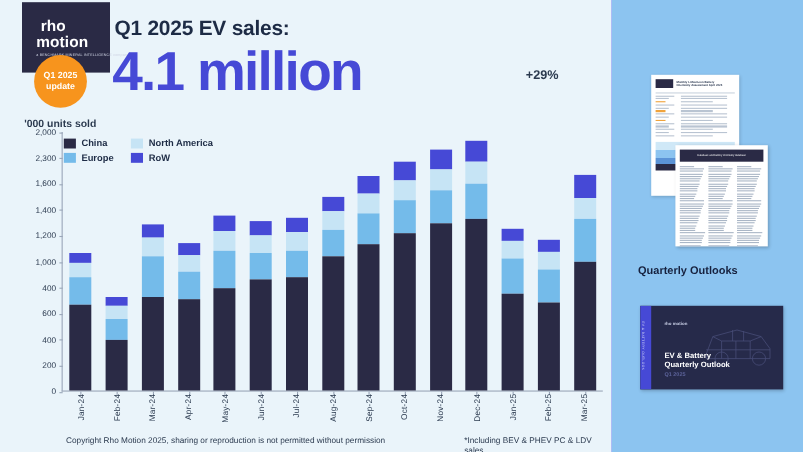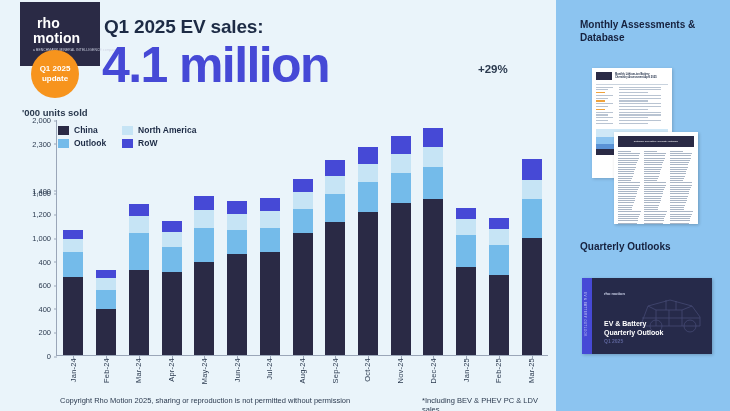--- a/index.html
+++ b/index.html
@@ -362,21 +362,21 @@
       <div id="plot">
         <div id="yticks">
             <div class="ytick" style="top: 236px;">0</div>
             <div class="ytick" style="top: 212.4px;">200</div>
             <div class="ytick" style="top: 188.8px;">400</div>
             <div class="ytick" style="top: 165.2px;">600</div>
             <div class="ytick" style="top: 141.6px;">400</div>
             <div class="ytick" style="top: 118px;">1,000</div>
             <div class="ytick" style="top: 94.4px;">1,200</div>
             <div class="ytick" style="top: 70.8px;">1,400</div>
-            <div class="ytick" style="top: 47.2px; margin-top: 26px;">1,600</div>
+            <div class="ytick" style="top: 47.2px;">1,600</div>
             <div class="ytick" style="top: 23.6px;">2,300</div>
             <div class="ytick" style="top: 0px;">2,000</div>
           </div>
         <div id="bars">
             <div class="barcol">
               <div class="bar">
                 <div class="seg" style="background: rgb(42, 42, 69); height: 77.88px;"></div>
                 <div class="seg" style="background: rgb(116, 187, 234); height: 25.37px;"></div>
                 <div class="seg" style="background: rgb(198, 228, 245); height: 12.39px;"></div>
                 <div class="seg" style="background: rgb(70, 73, 214); height: 9.44px;"></div>
@@ -532,35 +532,34 @@
         <div class="leg-item">
           <span class="leg-swatch" style="background: rgb(42, 42, 69);"></span>
           <span class="leg-label">China</span>
         </div>
         <div class="leg-item">
           <span class="leg-swatch" style="background: rgb(198, 228, 245);"></span>
           <span class="leg-label">North America</span>
         </div>
         <div class="leg-item">
           <span class="leg-swatch" style="background: rgb(116, 187, 234);"></span>
-          <span class="leg-label">Outlook</span>
+          <span class="leg-label">Europe</span>
         </div>
         <div class="leg-item">
           <span class="leg-swatch" style="background: rgb(70, 73, 214);"></span>
           <span class="leg-label">RoW</span>
         </div>
       </div>
 
     <div id="copyright">Copyright Rho Motion 2025, sharing or reproduction is not permitted without permission</div>
     <div id="footnote">*Including BEV &amp; PHEV PC &amp; LDV sales</div>
   </div>
 
   <div id="rightpanel">
 
-    <div class="panel-title" id="title-monthly">Monthly Assessments &amp; Database</div>
 
     <div id="doc-back">
       <div class="doc-hdr">
         <div class="doc-logo"></div>
         <div>
           <div class="doc-hdr-txt">Monthly Lithium-ion Battery</div>
           <div class="doc-hdr-txt">Chemistry Assessment April 2025</div>
         </div>
       </div>
       <div class="doc-rule"></div>

